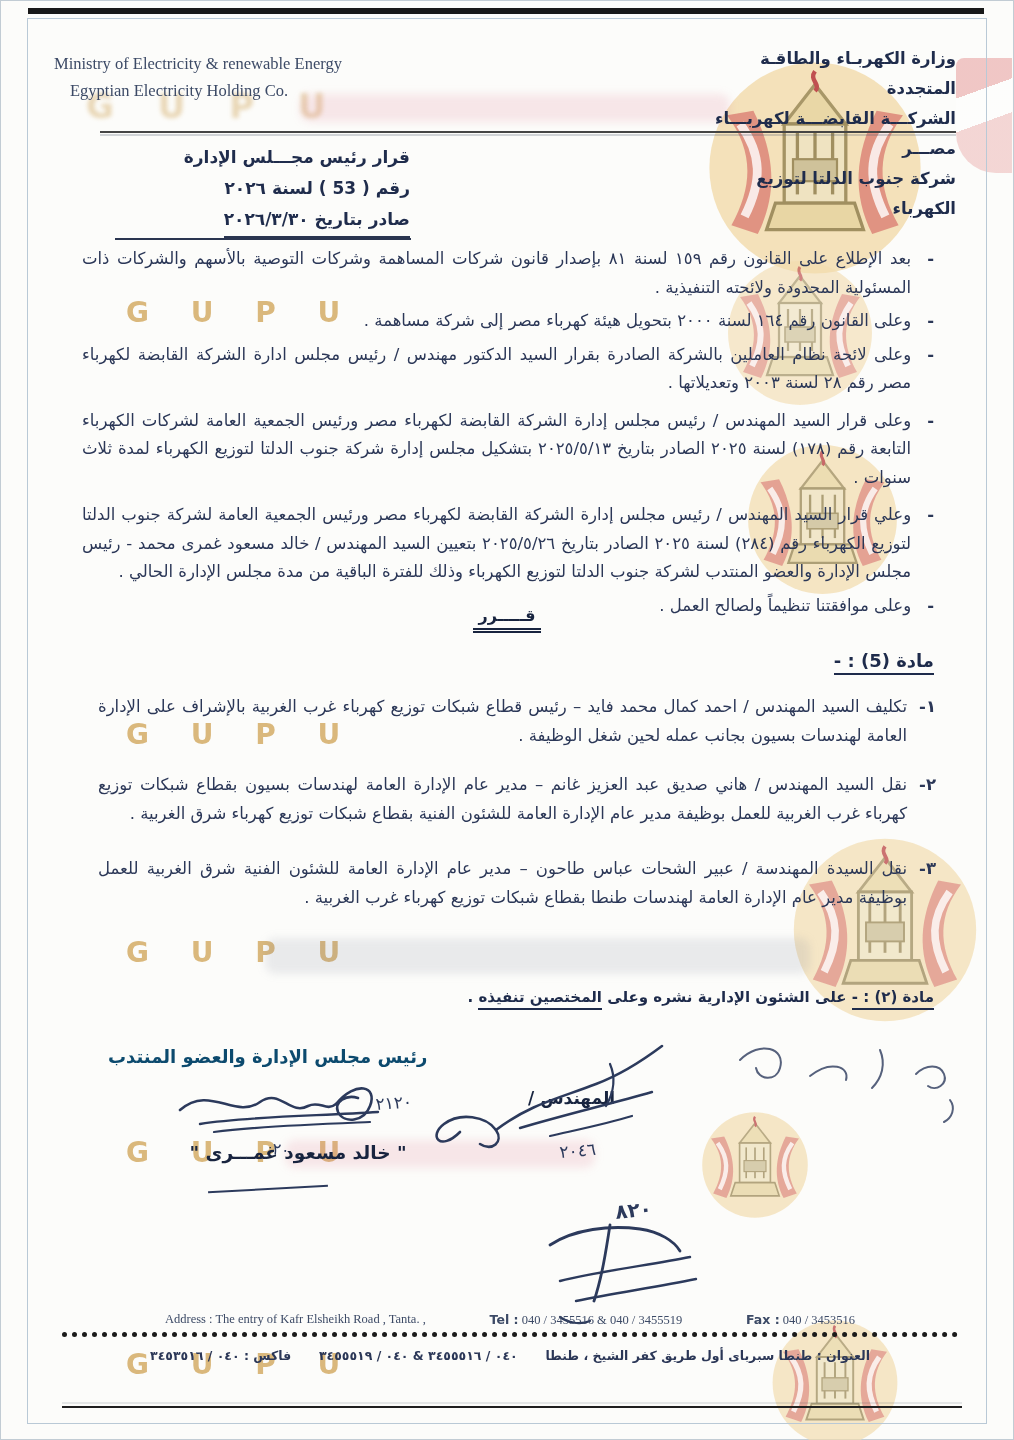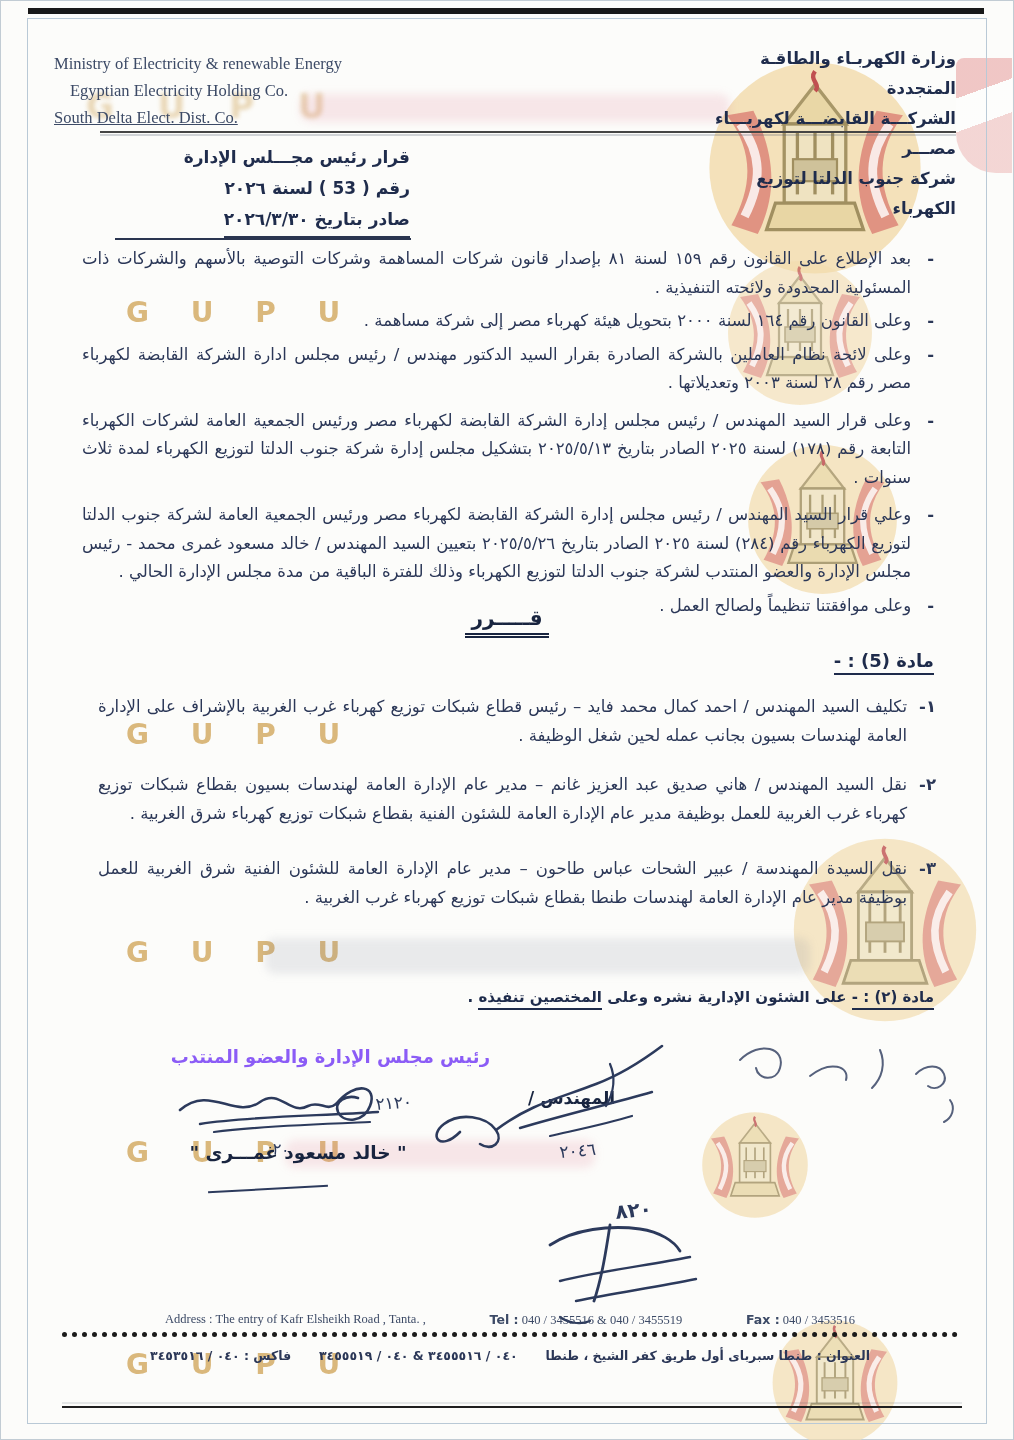--- a/index.html
+++ b/index.html
@@ -34,30 +34,30 @@
   .decree{direction:rtl;text-align:right;font-weight:bold;font-size:17px;line-height:31px;color:#1f2c4c;}
   .decree .u{display:inline-block;border-bottom:2px solid #2a3550;padding-bottom:1px;}
   .decree-underline{height:2px;background:#2a3550;}
   .rtl{direction:rtl;}
   .sec-head{font-weight:bold;font-size:18px;color:#1e2b4b;}
   .sec-head .u{border-bottom:2px solid #1e2b4b;padding-bottom:2px;}
   .preamble{direction:rtl;text-align:right;width:852px;}
   .bullet{display:flex;gap:16px;font-size:16.5px;line-height:28.5px;color:#2b3757;text-align:justify;margin-top:5px;}
   .bullet .dash{flex:0 0 auto;font-weight:bold;}
   .bullet .btext{flex:1 1 auto;}
-  .qarar{font-weight:bold;font-size:20px;color:#18243f;}
+  .qarar{font-weight:bold;font-size:16px;color:#18243f;}
   .qarar .u{border-bottom:5px double #18243f;padding:0 6px 3px 6px;}
   .art-label{font-weight:bold;font-size:18px;color:#1e2b4b;}
   .art-label .u{border-bottom:2px solid #1e2b4b;padding-bottom:2px;}
   .aitem{display:flex;gap:12px;font-size:16.5px;line-height:29px;color:#2b3757;text-align:justify;}
   .aitem .num{flex:0 0 auto;font-weight:bold;}
   .aitem .atext{flex:1 1 auto;}
   .art2{direction:rtl;font-weight:bold;font-size:15px;color:#1e2b4b;}
   .art2 .u{border-bottom:2px solid #1e2b4b;padding-bottom:2px;}
-  .sig-title{font-weight:bold;font-size:18px;color:#8b5cf6;text-align:right;direction:rtl;}
+  .sig-title{font-weight:bold;font-size:18px;color:#0c4a6e;text-align:left;direction:rtl;}
   .sig-name{font-weight:bold;font-size:18.5px;color:#18243f;text-align:center;direction:rtl;letter-spacing:1px;}
   .eng-label{font-weight:bold;font-size:17px;color:#18243f;direction:rtl;}
   .ink{stroke:#2c3a5c;fill:none;stroke-linecap:round;}
   .ink-txt{fill:#2c3a5c;font-family:"DejaVu Sans",sans-serif;}
   
   .dotline{border-top:5px dotted #1b1b1b;}
   .footer-ar{direction:rtl;display:flex;justify-content:space-between;font-size:12.5px;font-weight:bold;color:#2b3757;}
   .footer-en{display:flex;justify-content:space-between;font-size:12.5px;color:#3c4a66;font-family:"Liberation Serif","DejaVu Serif",serif;}
   .footer-en b{font-family:"DejaVu Sans",sans-serif;}
   .solidline{height:2px;background:#1f1f1f;box-shadow:0 -4px 0 rgba(60,70,90,.12);}
@@ -124,21 +124,20 @@
   </div>
 
   <div class="content">
 
     <div class="abs top-black-bar"></div>
     <div class="abs frame"></div>
 
     <div class="abs en-head" style="left:54px;top:50px;width:400px;">
       <div class="l1">Ministry of Electricity &amp; renewable Energy</div>
       <div class="l2">Egyptian Electricity Holding Co.</div>
-      <div class="l3">South Delta Elect. Dist. Co.</div>
     </div>
     <div class="abs ar-head" style="left:694px;top:44px;width:262px;">
       <div>وزارة الكهربـاء والطاقـة المتجددة</div>
       <div>الشركـــة القابضـــة لكهربـــاء مصـــر</div>
       <div>شركة جنوب الدلتا لتوزيع الكهرباء</div>
     </div>
     <div class="abs rule-top" style="left:100px;top:131px;width:856px;"></div>
 
     <div class="abs decree" style="left:118px;top:142px;width:292px;">
       <div>قرار رئيس مجـــلس الإدارة</div>

